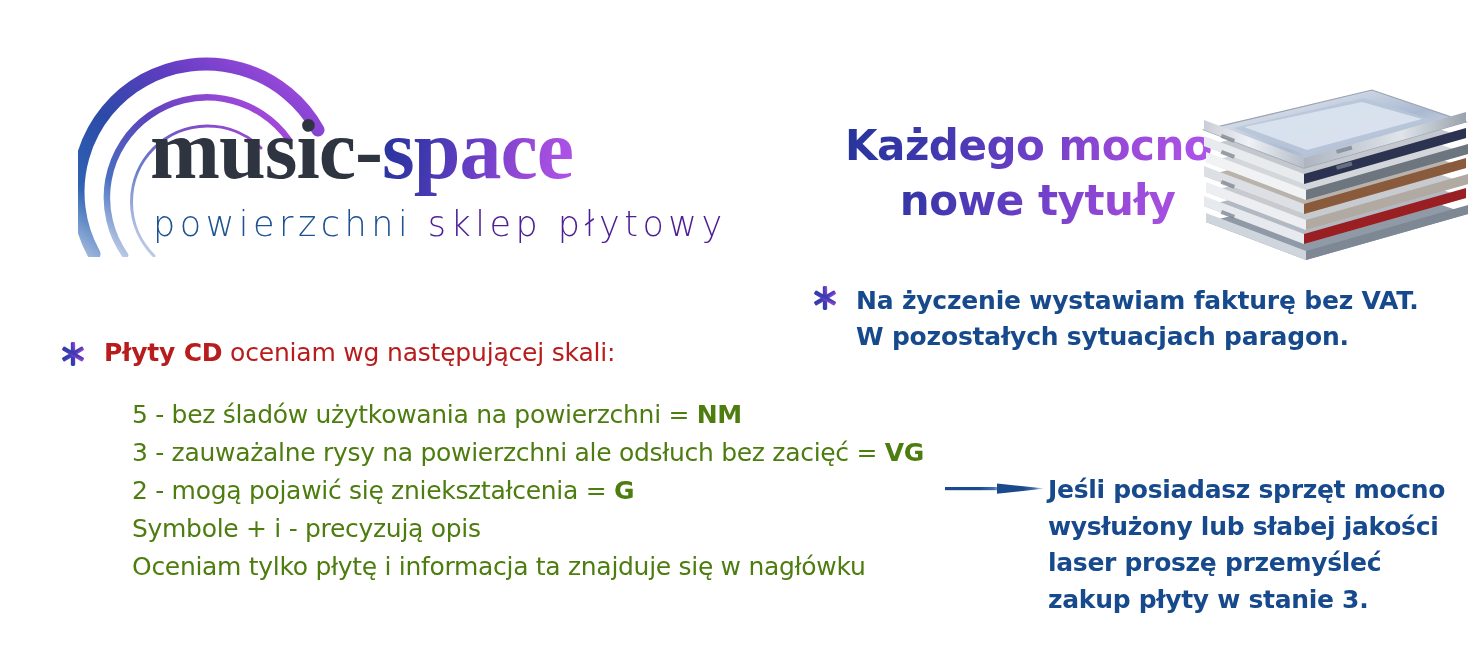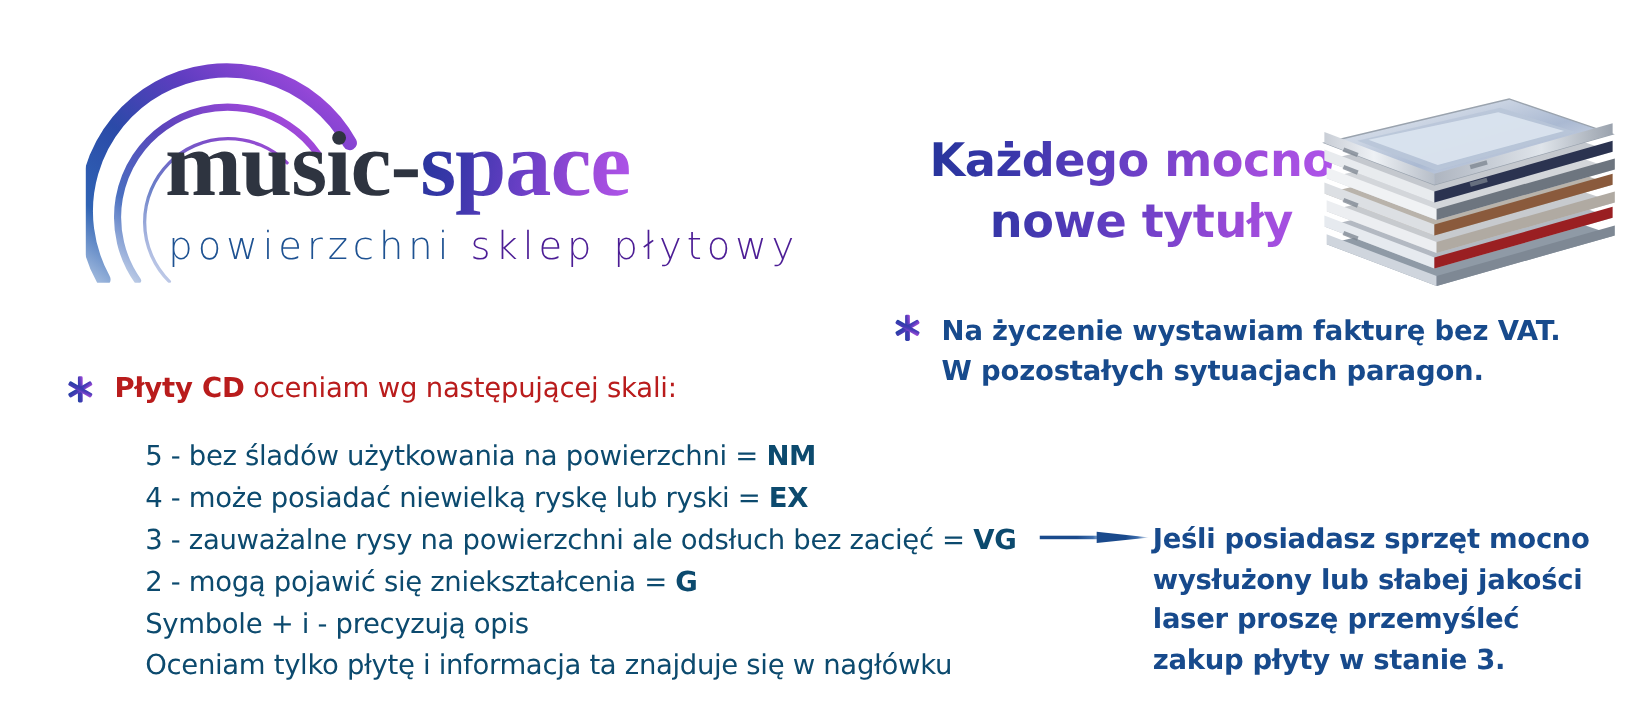--- a/index.html
+++ b/index.html
@@ -92,21 +92,21 @@
     color:#b91c1c;
     letter-spacing:-0.2px;
     white-space:nowrap;
   }
   .scale-head .txt b{font-weight:bold;}
   .scale-list{
     margin-left:72px;margin-top:14px;
     font-family:"DejaVu Sans", sans-serif;
     font-size:25px;
     line-height:1.52;
-    color:#0c4a6e;
+    color:#4d7c0f;
     letter-spacing:-0.3px;
   }
   .scale-list .row{white-space:nowrap;}
   .scale-list .grade{font-weight:bold;}
 
   
   .arrow-wrap{position:absolute;left:945px;top:478px;width:100px;height:22px;}
   .side-note{
     position:absolute;left:1048px;top:472px;
     font-family:"DejaVu Sans", sans-serif;
@@ -276,21 +276,20 @@
             <rect x="10" y="1" width="4" height="22" rx="1.2" transform="rotate(60 12 12)"></rect>
             <rect x="10" y="1" width="4" height="22" rx="1.2" transform="rotate(120 12 12)"></rect>
           </g>
         </svg>
       </div>
       <div class="txt"><b>Płyty CD</b><span> oceniam wg następującej skali:</span></div>
     </div>
 
     <div class="scale-list">
       <div class="row"><span>5 - bez śladów użytkowania na powierzchni = </span><span class="grade">NM</span></div>
-      <div class="row"><span>4 - może posiadać niewielką ryskę lub ryski = </span><span class="grade">EX</span></div>
       <div class="row"><span>3 - zauważalne rysy na powierzchni ale odsłuch bez zacięć = </span><span class="grade">VG</span></div>
       <div class="row"><span>2 - mogą pojawić się zniekształcenia = </span><span class="grade">G</span></div>
       <div class="row"><span>Symbole + i - precyzują opis</span><span class="grade"></span></div>
       <div class="row"><span>Oceniam tylko płytę i informacja ta znajduje się w nagłówku</span><span class="grade"></span></div>
     </div>
   </div>
 
   <svg class="arrow-wrap" viewBox="0 0 100 22">
     <defs>
       <linearGradient id="arrG" x1="0" y1="0" x2="1" y2="0">

